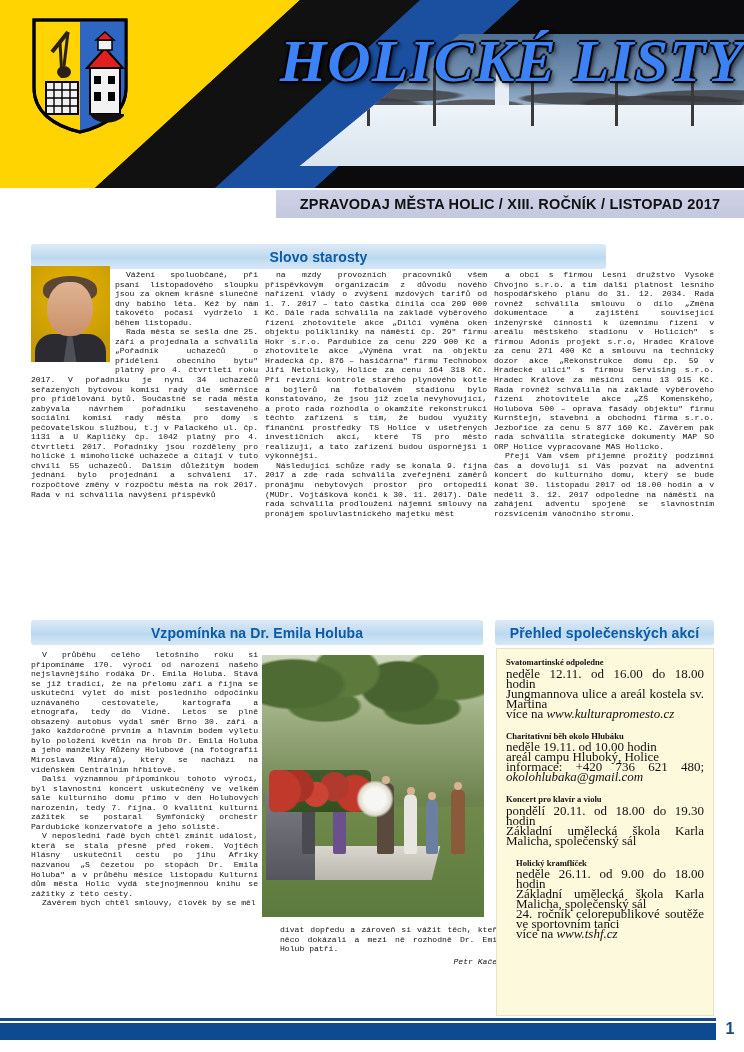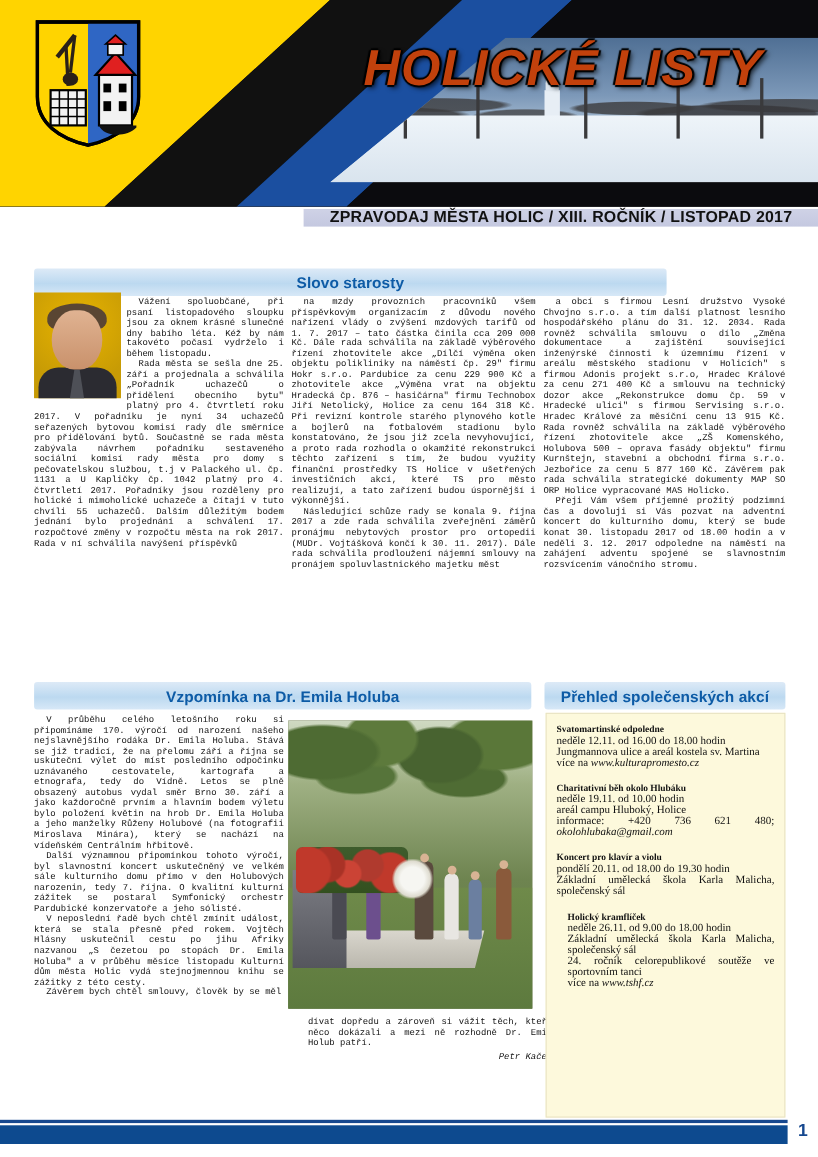--- a/index.html
+++ b/index.html
@@ -57,33 +57,33 @@
   .church:after{content:"";position:absolute;left:1px;top:-13px;width:12px;height:14px;
     background:#dfe7ef;border-radius:50% 50% 0 0;}
   .houses{position:absolute;left:34%;top:56%;width:56%;height:20%;
     background:
       linear-gradient(#f0f5fa,#e2eaf2);
     clip-path:polygon(0 40%,6% 22%,12% 40%,20% 18%,30% 40%,42% 24%,52% 42%,63% 26%,74% 44%,86% 28%,100% 46%,100% 100%,0 100%);
     opacity:.95;}
   .mh-title{
     position:absolute;left:288px;top:20px;width:448px;height:82px;
     display:flex;align-items:center;justify-content:center;
-    font-family:Liberation Sans, sans-serif;
+    font-family:Liberation Serif, serif;
     font-weight:bold;font-style:italic;
-    font-size:46px;letter-spacing:1px;color:#c2410c;
+    font-size:60px;letter-spacing:1px;color:#3b82f6;
     text-shadow:-2px 0 1px #000,2px 0 1px #000,0 -2px 1px #000,0 2px 1px #000,3px 3px 5px rgba(0,0,0,.7);
     white-space:nowrap;
   }
   .crest{
     position:absolute;left:28px;top:16px;width:104px;height:118px;
   }
   .crest svg{display:block;}
 
   .subbar{
-    position:absolute;left:276px;top:190px;width:468px;height:16px;
+    position:absolute;left:276px;top:190px;width:468px;height:28px;
     background:linear-gradient(#cfd2e6,#c4c8e0);
     display:flex;align-items:center;justify-content:center;
   }
   .subbar span{
     font-family:"Liberation Sans", sans-serif;
     font-weight:bold;font-size:14.5px;color:#111;letter-spacing:.2px;white-space:nowrap;
   }
 
   
   .sechead{
@@ -166,21 +166,21 @@
     position:absolute;left:496px;top:648px;width:218px;height:368px;
     background:#fdf9dc;border:1px solid #e8e3c2;
     box-sizing:border-box;padding:8px 9px;
   }
   .ev{margin-bottom:12px;}
   .ev:last-child{margin-bottom:0;margin-left:10px;}
   .ev h4{
     margin:0 0 1px 0;font-family:"Liberation Serif", serif;
     font-size:8.6px;font-weight:bold;color:#111;line-height:10.5px;
   }
-  .ev p{margin:0;font-size:10px;line-height:10px;color:#111;text-align:justify;}
+  .ev p{margin:0;font-size:13px;line-height:10px;color:#111;text-align:justify;}
   .ev .it{font-style:italic;}
 
   
   .footline{position:absolute;left:0;top:1018px;width:716px;height:3px;background:#16488f;}
   .footbar{position:absolute;left:0;top:1023px;width:716px;height:17px;background:#0d4a8f;}
   .pageno{
     position:absolute;left:716px;top:1018px;width:28px;height:22px;
     display:flex;align-items:center;justify-content:center;
     font-family:"Liberation Sans", sans-serif;font-weight:bold;font-size:16px;color:#16488f;
   }

